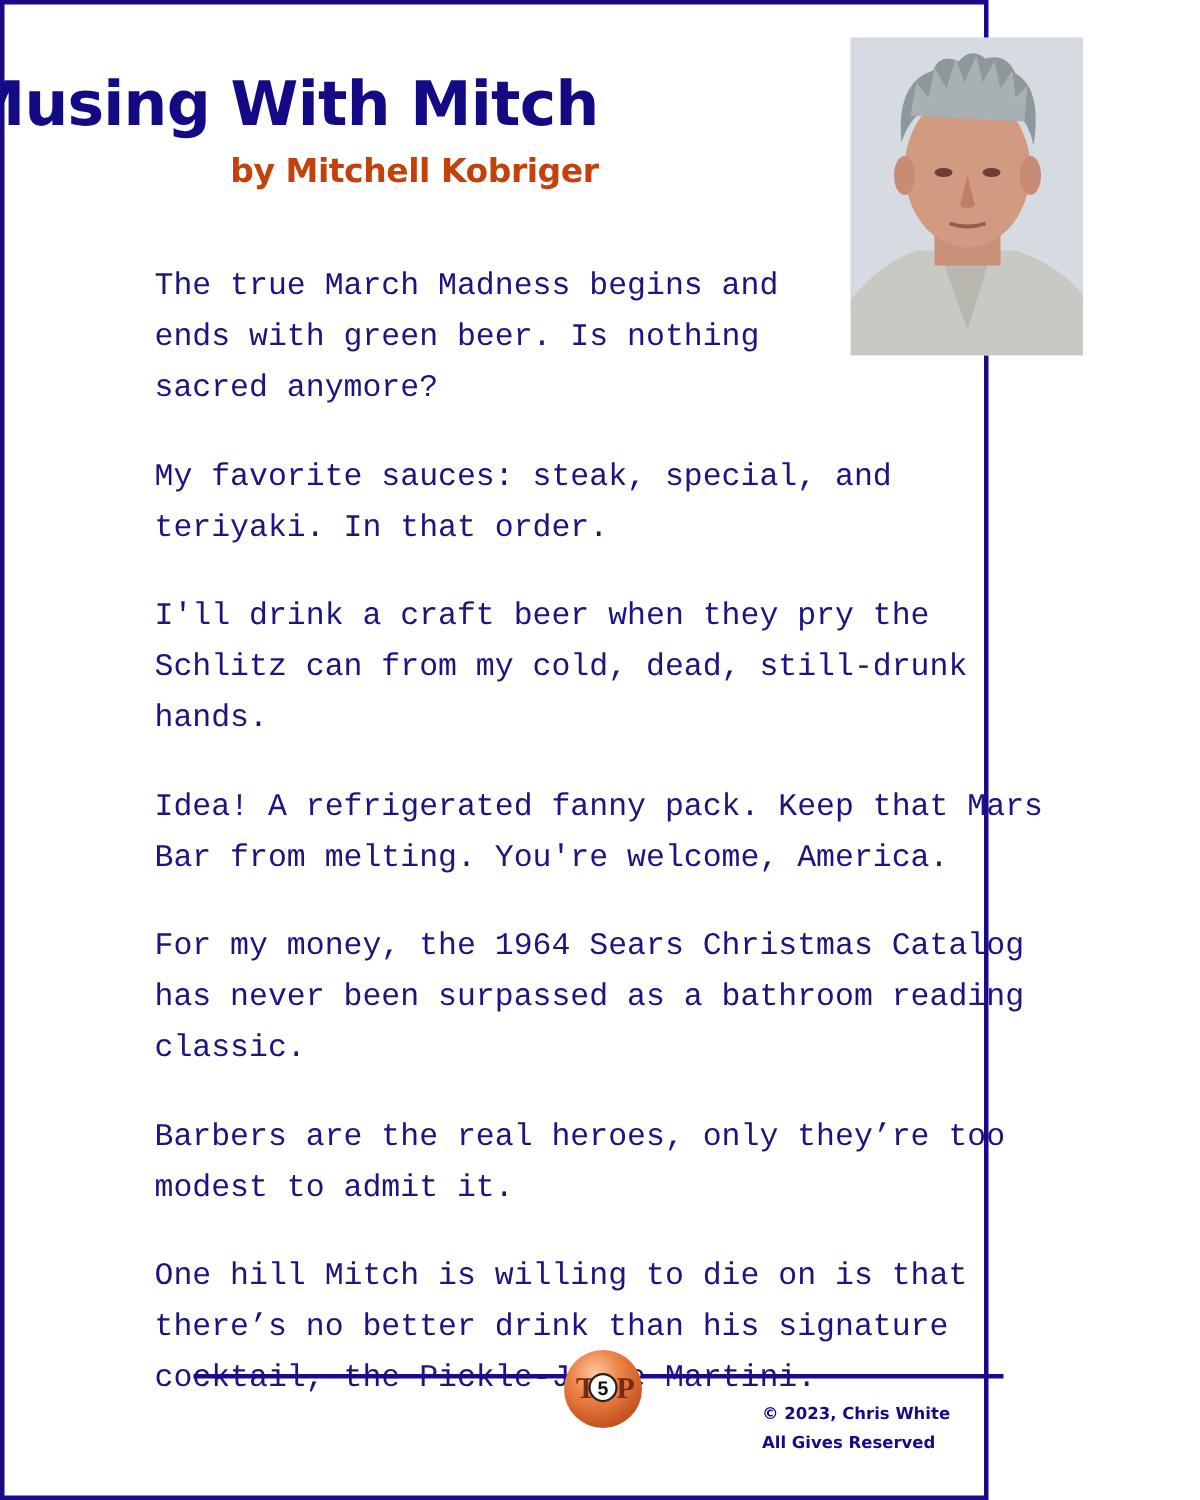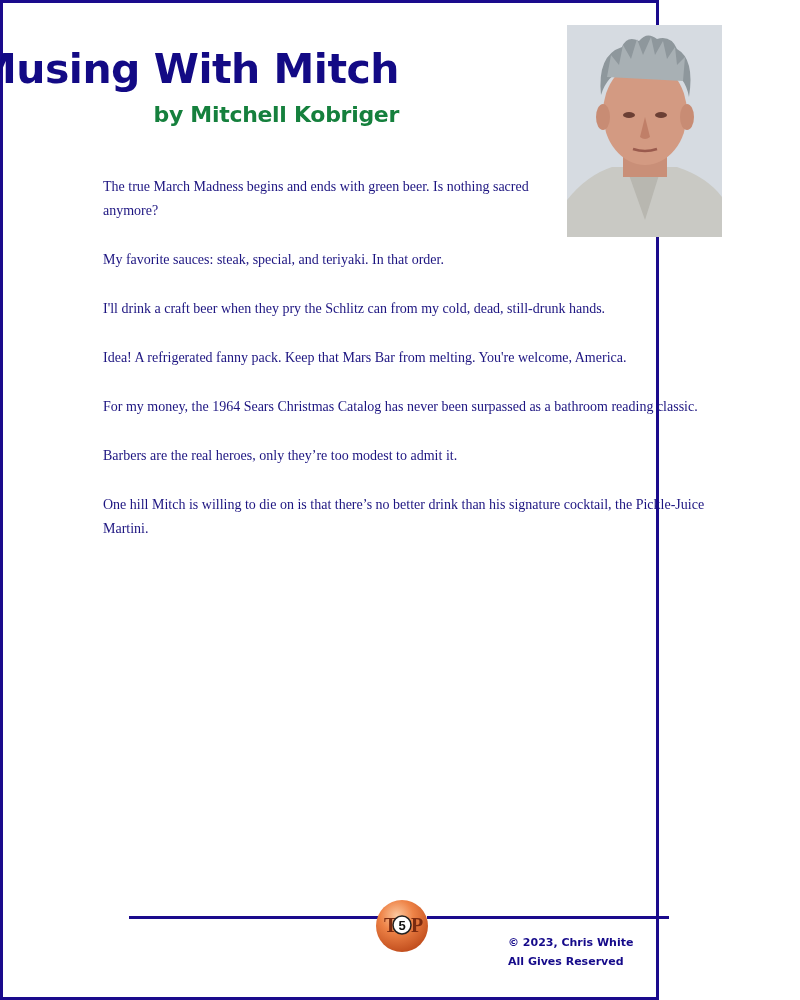--- a/index.html
+++ b/index.html
@@ -16,31 +16,31 @@
   }
   .title {
     position: absolute; right: 257px; top: 46px;
     font-family: "DejaVu Sans", sans-serif; font-weight: bold;
     font-size: 41px; color: #130a85; letter-spacing: -0.5px;
     white-space: nowrap; line-height: 1;
   }
   .byline {
     position: absolute; right: 257px; top: 101px;
     font-family: "DejaVu Sans", sans-serif; font-weight: bold;
-    font-size: 22px; color: #15803d; letter-spacing: -0.3px;
+    font-size: 22px; color: #c2410c; letter-spacing: -0.3px;
     white-space: nowrap; line-height: 1;
   }
   .photo {
     position: absolute; left: 564px; top: 22px; width: 155px; height: 212px;
     background: #d7dbe0; overflow: hidden;
   }
   .text-col {
     position: absolute; left: 100px; top: 172px; width: 610px;
-    font-family: Liberation Serif, serif;
-    font-size: 14px; line-height: 24px; color: #1c1480;
+    font-family: Liberation Mono, monospace;
+    font-size: 21px; line-height: 34px; color: #1c1480;
   }
   .para { margin: 0 0 25px 0; }
   .para.first { width: 440px; }
   .rule {
     position: absolute; top: 913px; height: 3px; background: #1a0a8c;
   }
   .rule.left { left: 126px; width: 250px; }
   .rule.right { left: 424px; width: 242px; }
   .logo-ball {
     position: absolute; left: 371px; top: 895px; width: 56px; height: 56px;

